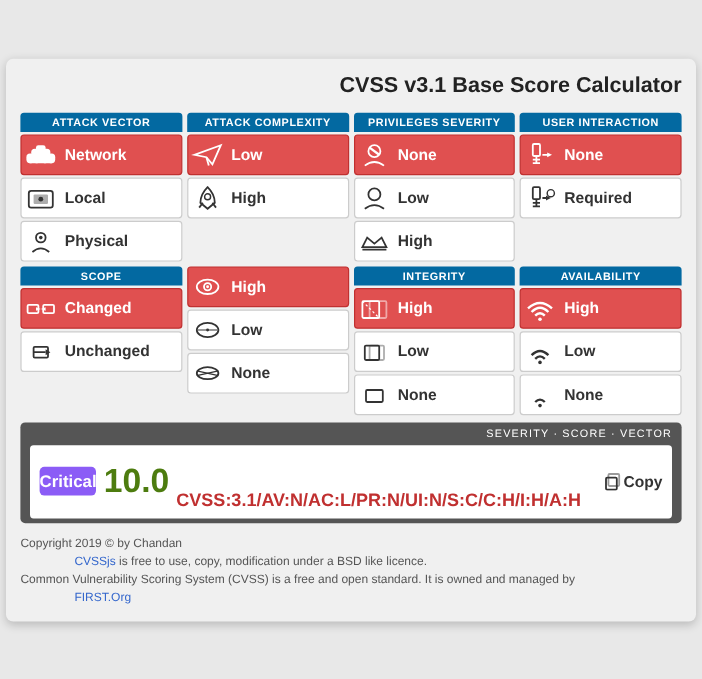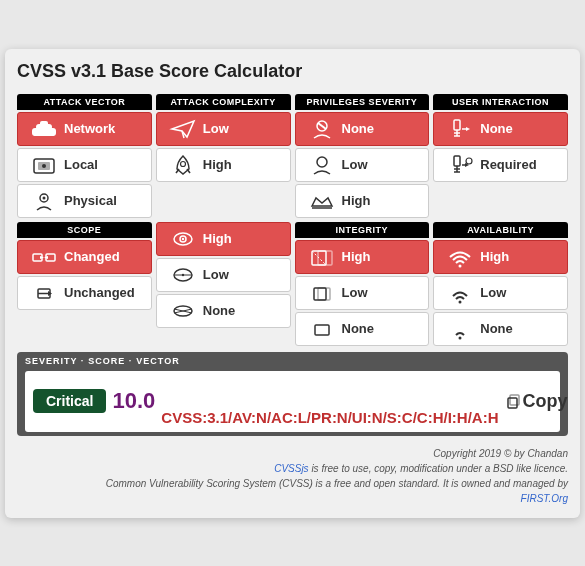--- a/index.html
+++ b/index.html
@@ -13,52 +13,52 @@
       width: 585px;
     }
     .calculator {
       background: #f0f0f0;
       width: 575px;
       border-radius: 6px;
       padding: 12px;
       box-shadow: 0 2px 8px rgba(0,0,0,0.2);
     }
     .title {
-      text-align: left;
+      text-align: right;
       font-size: 18px;
       font-weight: bold;
       margin-bottom: 12px;
       color: #222;
     }
     .section {
       display: flex;
       gap: 4px;
       margin-bottom: 4px;
     }
     .column {
       display: flex;
       flex-direction: column;
       flex: 1;
       gap: 2px;
     }
     .col-header {
-      background: #000000;
+      background: #0369a1;
       color: #fff;
       font-size: 9px;
       font-weight: bold;
       text-align: center;
       padding: 3px 2px;
       border-radius: 3px 3px 0 0;
       letter-spacing: 0.5px;
     }
     .btn {
       background: #fff;
       border: 1px solid #ccc;
       border-radius: 3px;
-      padding: 5px 12px;
+      padding: 5px 2px;
       font-size: 13px;
       font-weight: bold;
       cursor: pointer;
       display: flex;
       align-items: center;
       gap: 6px;
       color: #333;
       transition: background 0.1s;
     }
     .btn.active {
@@ -82,72 +82,71 @@
     
     .severity-section {
       margin-top: 6px;
       background: #555;
       border-radius: 4px;
       padding: 4px 8px;
     }
     .severity-title {
       color: #fff;
       font-size: 9px;
-      font-weight: bold;
-      text-align: left;
+      font-weight: normal;
+      text-align: right;
       letter-spacing: 1px;
       margin-bottom: 5px;
     }
     .severity-row {
       background: #fff;
       border-radius: 3px;
       padding: 6px 8px;
       display: flex;
       align-items: center;
       gap: 6px;
       font-size: 12px;
     }
     .severity-badge {
-      background: #14532d;
+      background: #8b5cf6;
       color: #fff;
       font-weight: bold;
       font-size: 14px;
-      padding: 4px 13px;
+      padding: 4px 0;
       border-radius: 4px;
     }
     .severity-score {
-      font-size: 22px;
-      font-weight: bold;
-      color: #701a75;
+      font-size: 28px;
+      font-weight: bold;
+      color: #4d7c0f;
     }
     .severity-vector {
       font-size: 15px;
       color: #c03030;
       font-weight: bold;
       flex: 1;
       margin-top: 32px;
     }
     .copy-btn {
       display: flex;
       align-items: center;
       gap: 2px;
       font-weight: bold;
-      font-size: 18px;
+      font-size: 13px;
       color: #333;
       cursor: pointer;
       background: none;
       border: none;
     }
     .footer {
-      text-align: right;
+      text-align: left;
       font-size: 10px;
       color: #555;
       margin-top: 10px;
       line-height: 1.5;
-      font-style: italic;
     }
     .footer a {
       color: #3366cc;
       text-decoration: none;
       padding-left: 45px;
     }
 
     
   </style>
 </head>

